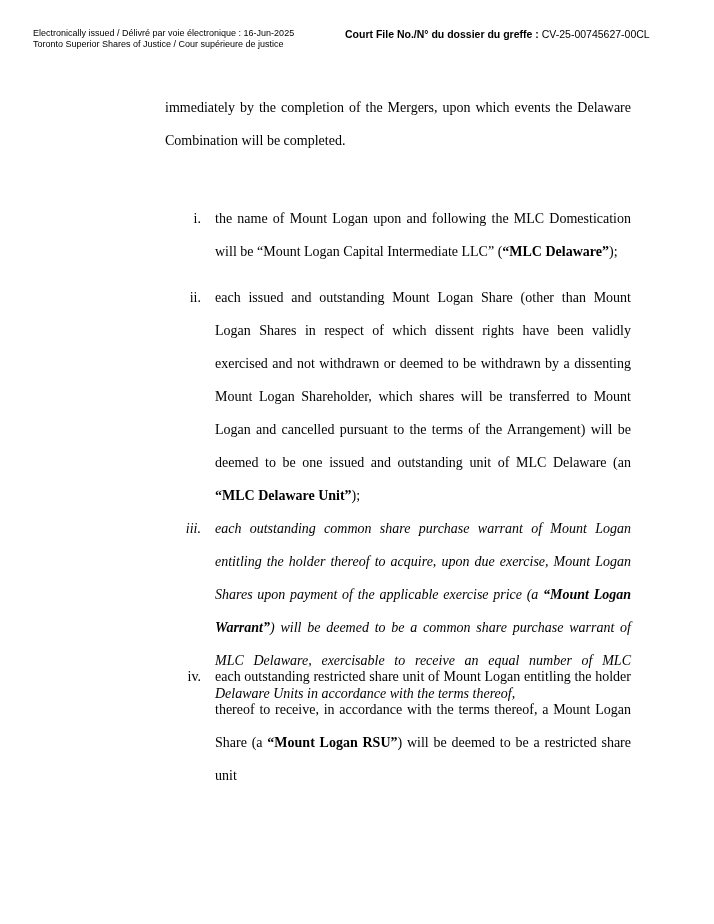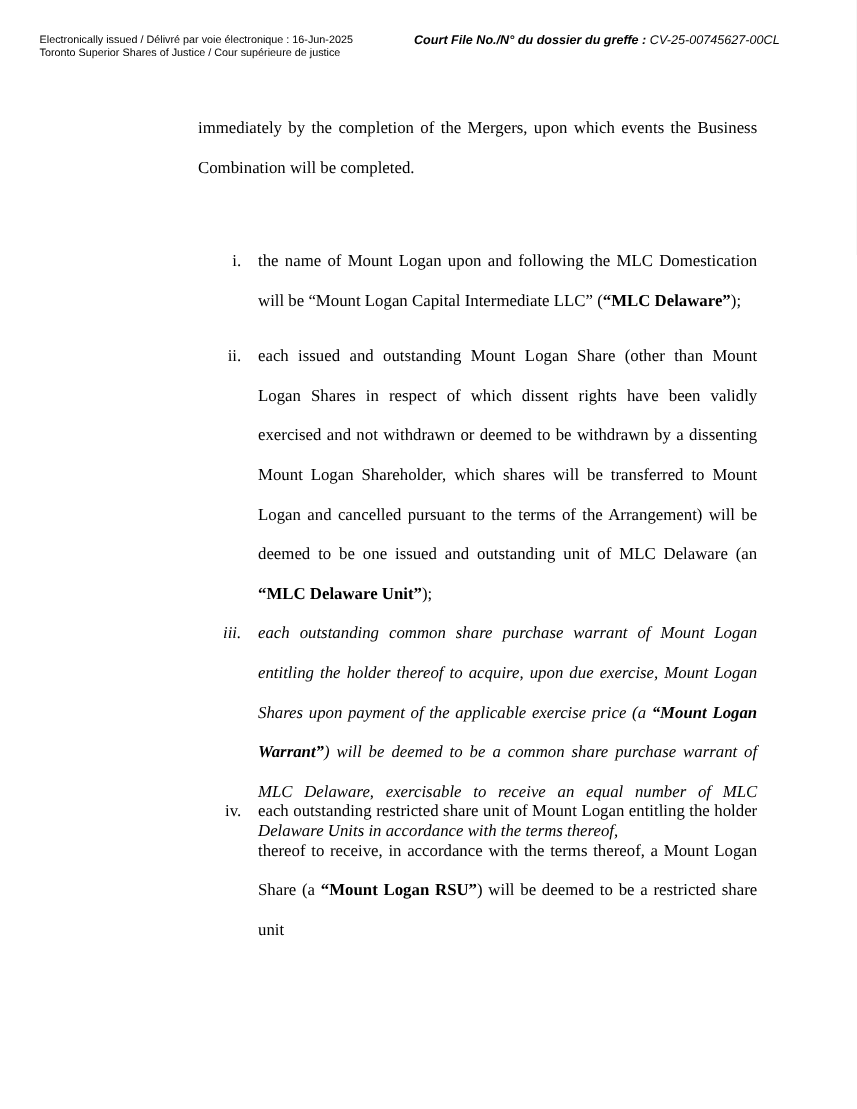--- a/index.html
+++ b/index.html
@@ -29,21 +29,20 @@
   .hdr-right {
     position: absolute;
     left: 345px;
     top: 28px;
     width: 360px;
     font-family: "Liberation Sans", sans-serif;
     font-size: 10.5px;
     line-height: 13px;
     color: #000;
     white-space: nowrap;
-    font-style: italic;
   }
   .hdr-right b { font-weight: bold; }
   
   .para {
     position: absolute;
     left: 165px;
     width: 466px;
     text-align: justify;
     line-height: 33px;
   }
@@ -88,21 +87,21 @@
   <div class="hdr-left">
     <div>Electronically issued / Délivré par voie électronique : 16-Jun-2025</div>
     <div>Toronto Superior Shares of Justice / Cour supérieure de justice</div>
   </div>
 
   <div class="hdr-right">
     <b>Court File No./N° du dossier du greffe :</b>
     <span>CV-25-00745627-00CL</span>
   </div>
 
-  <p class="para para-cont">immediately by the completion of the Mergers, upon which events the Business Combination will be completed.</p>
+  <p class="para para-cont">immediately by the completion of the Mergers, upon which events the Delaware Combination will be completed.</p>
 
 
   <div class="sub sub-i">
     <span class="m">i.</span>
     <span class="t"><span>the name of Mount Logan upon and following the MLC Domestication will be “Mount Logan Capital Intermediate LLC” (</span><b>“MLC Delaware”</b><span>);</span></span>
   </div>
 
   <div class="sub sub-ii">
     <span class="m">ii.</span>
     <span class="t"><span>each issued and outstanding Mount Logan Share (other than Mount Logan Shares in respect of which dissent rights have been validly exercised and not withdrawn or deemed to be withdrawn by a dissenting Mount Logan Shareholder, which shares will be transferred to Mount Logan and cancelled pursuant to the terms of the Arrangement) will be deemed to be one issued and outstanding unit of MLC Delaware (an </span><b>“MLC Delaware Unit”</b><span>);</span></span>

